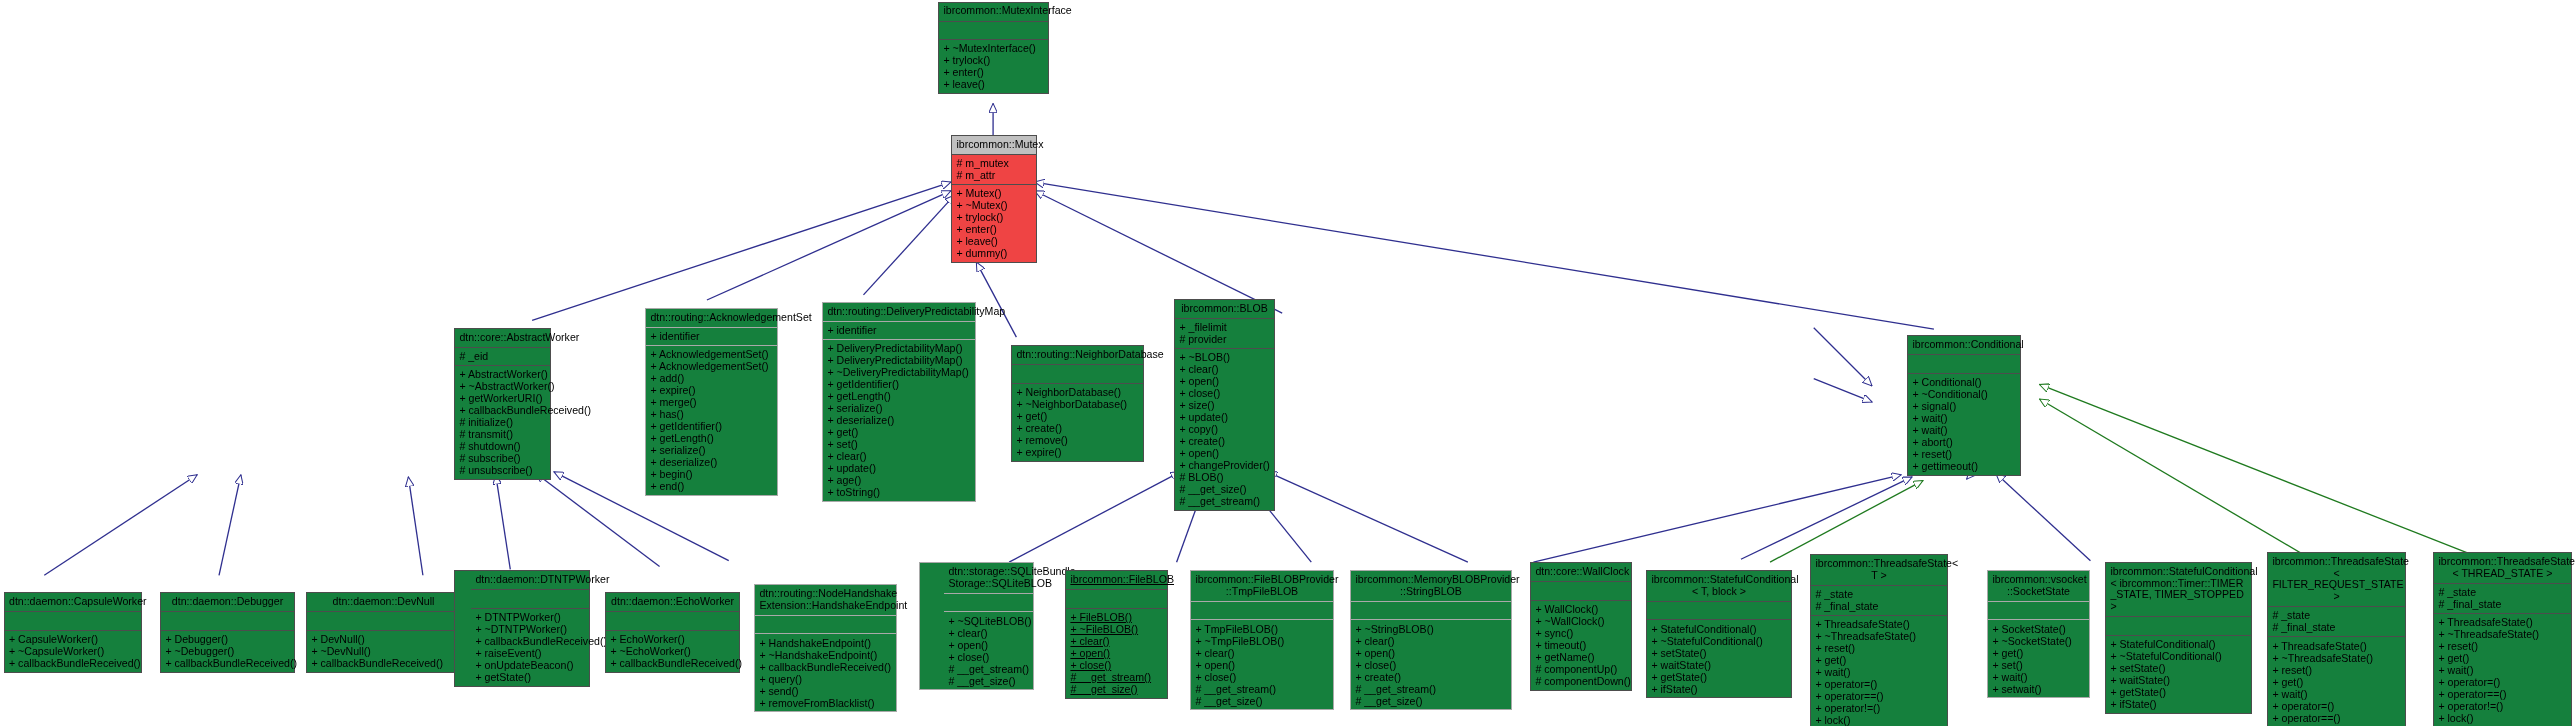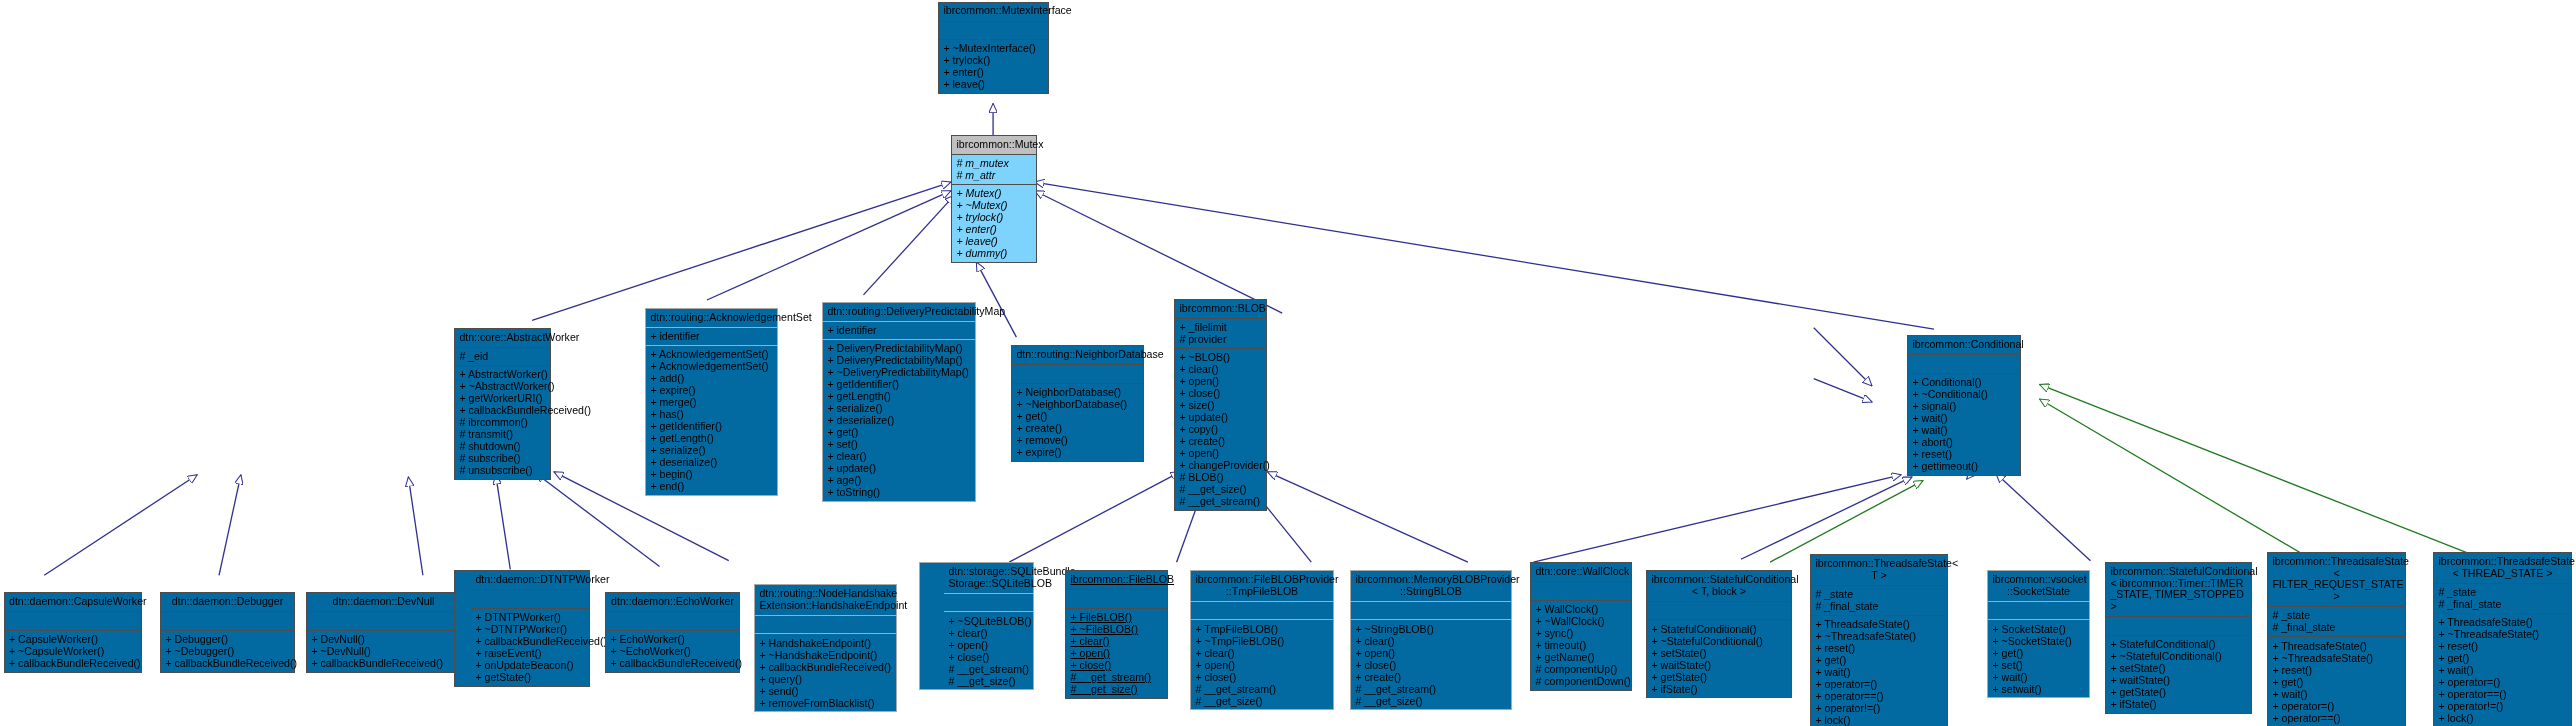--- a/index.html
+++ b/index.html
@@ -1,22 +1,22 @@
 <!DOCTYPE html>
 <html style="font-size:11.7px"><head>
 <meta charset="utf-8">
 <style>
   html,body{margin:0;padding:0;background:#ffffff;}
   body{font-family:"Liberation Sans","DejaVu Sans",sans-serif;}
   #canvas{position:relative;width:2576px;height:726px;background:#fff;overflow:hidden;}
   svg.edges{position:absolute;left:0;top:0;width:2576px;height:726px;pointer-events:none;}
-  .node{position:absolute;box-sizing:border-box;background:#0369a1;border:1.5px solid #4d4d4d;}
+  .node{position:absolute;box-sizing:border-box;background:#15803d;border:1.5px solid #4d4d4d;}
   .node.thin{border:1.5px solid #a9a9a9;}
   .node.filled{background:#c0c0c0;}
-  .node.filled .sec{background:#7dd3fc;font-style:italic;}
+  .node.filled .sec{background:#ef4444;}
   .nm{padding:2.9px 4.4px 3.6px 4.4px;text-align:center;font-size:10.6px;line-height:11.7px;color:#000;white-space:pre-line;}
   .sec{border-top:1.5px solid #4d4d4d;padding:2.2px 4.4px 2.9px 4.4px;font-size:10.6px;line-height:12px;color:#000;}
   .node.thin .sec{border-top:1.5px solid #a9a9a9;}
   .sec.empty{min-height:12.4px;}
   .mrow{white-space:nowrap;}
 </style>
 </head>
 <body>
 
 <div id="canvas">
@@ -98,21 +98,21 @@
   <div class="node" style="left:454px;top:328px;width:97px;">
     <div class="nm">dtn::core::AbstractWorker</div>
     <div class="sec">
       <div class="mrow"># _eid</div>
     </div>
     <div class="sec">
       <div class="mrow">+ AbstractWorker()</div>
       <div class="mrow">+ ~AbstractWorker()</div>
       <div class="mrow">+ getWorkerURI()</div>
       <div class="mrow">+ callbackBundleReceived()</div>
-      <div class="mrow"># ibrcommon()</div>
+      <div class="mrow"># initialize()</div>
       <div class="mrow"># transmit()</div>
       <div class="mrow"># shutdown()</div>
       <div class="mrow"># subscribe()</div>
       <div class="mrow"># unsubscribe()</div>
     </div>
   </div>
 
   <div class="node thin" style="left:645px;top:308px;width:133px;">
     <div class="nm">dtn::routing::AcknowledgementSet</div>
     <div class="sec">
@@ -162,21 +162,21 @@
     <div class="sec">
       <div class="mrow">+ NeighborDatabase()</div>
       <div class="mrow">+ ~NeighborDatabase()</div>
       <div class="mrow">+ get()</div>
       <div class="mrow">+ create()</div>
       <div class="mrow">+ remove()</div>
       <div class="mrow">+ expire()</div>
     </div>
   </div>
 
-  <div class="node" style="left:1174px;top:299px;width:93px;">
+  <div class="node" style="left:1174px;top:299px;width:101px;">
     <div class="nm">ibrcommon::BLOB</div>
     <div class="sec">
       <div class="mrow">+ _filelimit</div>
       <div class="mrow"># provider</div>
     </div>
     <div class="sec">
       <div class="mrow">+ ~BLOB()</div>
       <div class="mrow">+ clear()</div>
       <div class="mrow">+ open()</div>
       <div class="mrow">+ close()</div>

